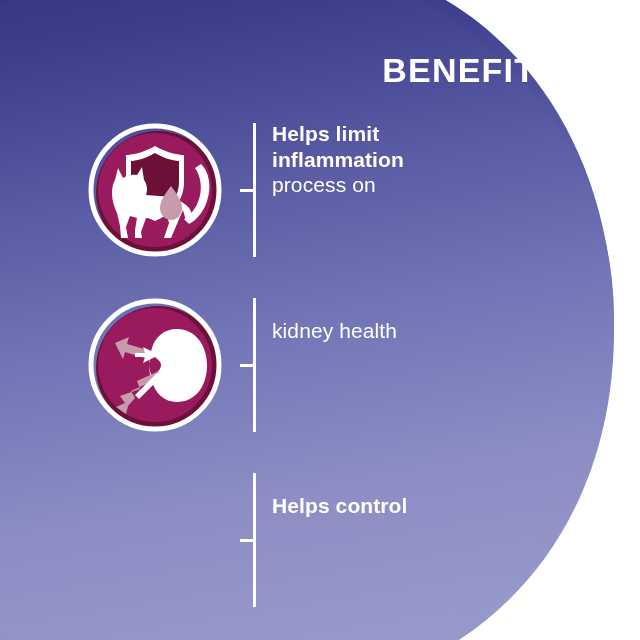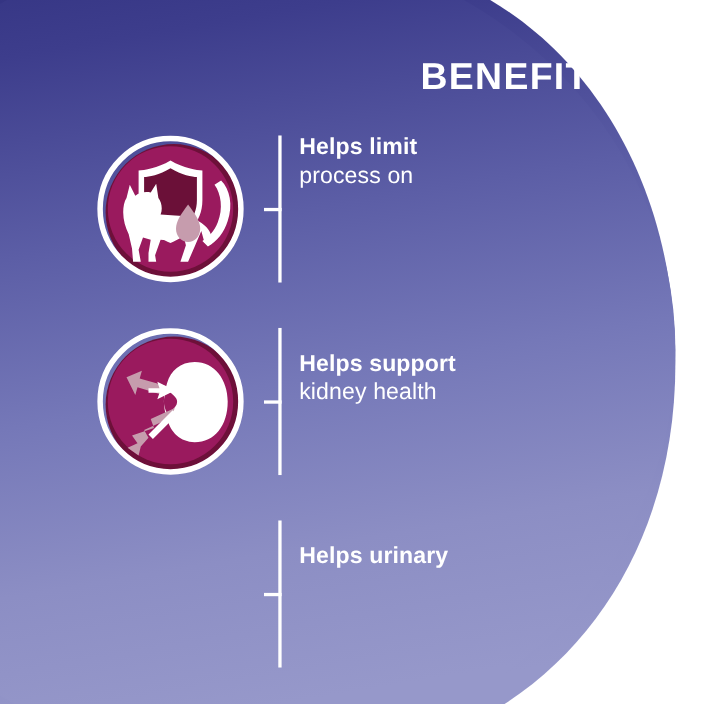--- a/index.html
+++ b/index.html
@@ -170,20 +170,21 @@
 
     <div class="connector">
       <svg width="20" height="134" viewBox="0 0 20 134" xmlns="http://www.w3.org/2000/svg">
         <rect x="15" y="0" width="3" height="134" fill="#ffffff"></rect>
         <rect x="2" y="66" width="16" height="3" fill="#ffffff"></rect>
       </svg>
     </div>
 
     <div class="copy" id="copy-0">
       <div class="hl">Helps limit</div>
+      <div class="hl">inflammation</div>
       <div class="sub">process on</div>
     </div>
   </div>
 
   <div class="row" id="row-1">
 
     <div class="badge">
       <svg width="140" height="140" viewBox="0 0 140 140" xmlns="http://www.w3.org/2000/svg">
         <circle cx="73" cy="73" r="62" fill="#6d1039"></circle>
         <circle cx="70" cy="70" r="64" fill="none" stroke="#ffffff" stroke-width="5"></circle>
@@ -208,33 +209,32 @@
     </div>
 
     <div class="connector">
       <svg width="20" height="134" viewBox="0 0 20 134" xmlns="http://www.w3.org/2000/svg">
         <rect x="15" y="0" width="3" height="134" fill="#ffffff"></rect>
         <rect x="2" y="66" width="16" height="3" fill="#ffffff"></rect>
       </svg>
     </div>
 
     <div class="copy" id="copy-1">
-      <div class="hl">Helps support</div>
       <div class="sub">kidney health</div>
     </div>
   </div>
 
   <div class="row" id="row-2">
 
 
     <div class="connector">
       <svg width="20" height="134" viewBox="0 0 20 134" xmlns="http://www.w3.org/2000/svg">
         <rect x="15" y="0" width="3" height="134" fill="#ffffff"></rect>
         <rect x="2" y="66" width="16" height="3" fill="#ffffff"></rect>
       </svg>
     </div>
 
     <div class="copy" id="copy-2">
-      <div class="hl">Helps urinary</div>
+      <div class="hl">Helps control</div>
     </div>
   </div>
 
 </div>
 
 </body></html>

